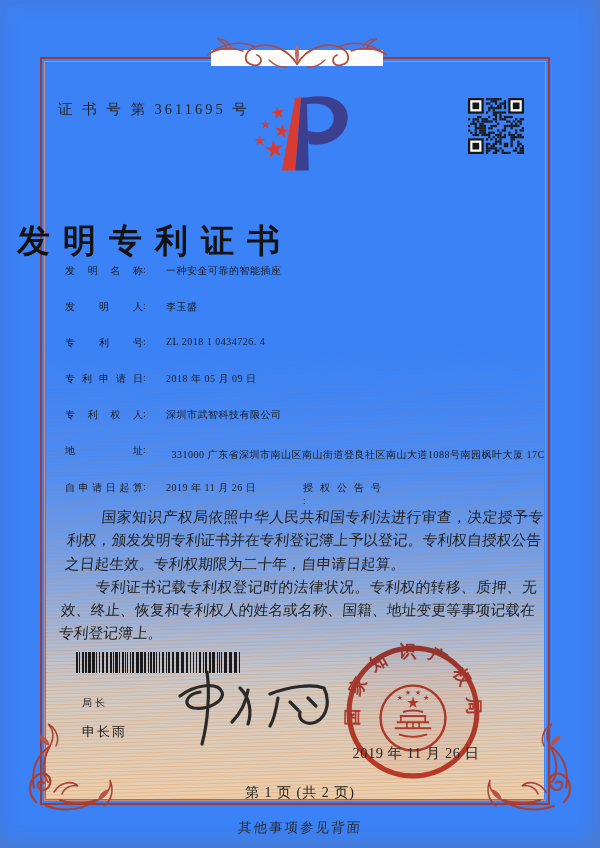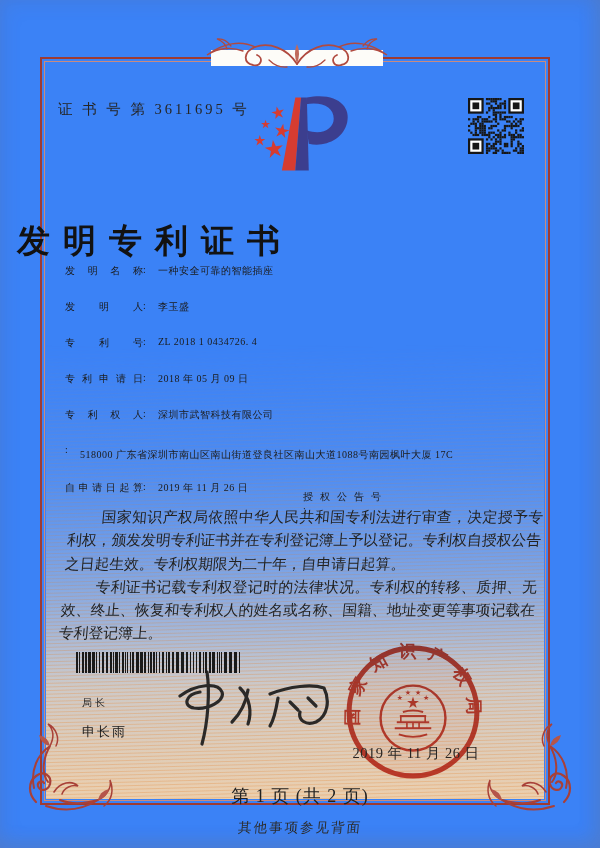--- a/index.html
+++ b/index.html
@@ -39,41 +39,41 @@
   .logo{left:244px; top:88px; z-index:3;}
   .qr{left:468px; top:98px; z-index:3;}
   .title{
     left:4px; top:187px; width:100%; z-index:3;
     font-size:33px; font-weight:700; letter-spacing:13px; padding-left:13px;
     box-sizing:border-box; color:#121212;margin-top:32px;
   }
   .frow{position:absolute; left:65px; display:flex; font-size:10px; z-index:3; color:#1b1b1b;}
   .flabel{display:inline-block; width:78px; text-align:justify; text-align-last:justify; flex:none;}
   .colon{flex:none; width:12px; text-align:left;}
-  .fvalue{margin-left:3px; letter-spacing:.5px;}
+  .fvalue{margin-left:11px; letter-spacing:.5px;text-align:center;}
   .addr .fvalue{width:384px; line-height:21px;}
-  .grant2{position:absolute; left:238px; top:9px; display:flex;flex-direction:column;}
+  .grant2{position:absolute; left:238px; top:0; display:flex;flex-direction:column;}
   
   .body-text{
     left:64px; top:506px; width:474px; z-index:3;
     font-size:14.8px; line-height:23.3px; text-align:justify;
     transform:skewX(-5deg); transform-origin:center; color:#222;
   }
   .body-text p{margin:0; text-indent:2.2em;}
   
   .barcode{left:76px; top:652px; z-index:3;}
   .signer-title{left:82px; top:696px; font-size:10px; letter-spacing:3px; z-index:3; color:#1b1b1b;}
   .signer-name{left:82px; top:723px; font-size:13px; letter-spacing:2px; z-index:3; color:#1b1b1b;}
   .signature{left:152px; top:664px; z-index:3;}
   .seal{left:342px; top:641px; z-index:4; mix-blend-mode:multiply; opacity:.93;}
   .seal-date{
     left:348px; top:744px; width:136px; text-align:center; z-index:5;
     font-size:14.5px; letter-spacing:.5px; color:#2a2522; font-weight:500;
   }
-  .page-no{left:0; top:784px; width:100%; text-align:center; font-size:18px; letter-spacing:1px; z-index:3; color:#222;}
+  .page-no{left:0; top:784px; width:100%; text-align:center; font-size:14px; letter-spacing:1px; z-index:3; color:#222;}
   .back-note{
     left:0; top:819px; width:100%; text-align:center; font-size:13.5px;
     letter-spacing:2px; z-index:3; transform:skewX(-5deg); color:#2c2c2c;
   }
   svg text{font-family:"Liberation Serif","DejaVu Serif",serif;}
 </style>
 </head>
 <body>
 
 <div class="page">
@@ -397,22 +397,23 @@
     <span class="flabel">专利申请日</span>
       <span class="colon">:</span>
     <span class="fvalue">2018 年 05 月 09 日</span>
   </div>
   <div class="frow" style="top:408px">
     <span class="flabel">专利权人</span>
       <span class="colon">:</span>
     <span class="fvalue">深圳市武智科技有限公司</span>
   </div>
   <div class="frow addr" style="top:444px">
-      <span class="colon">:</span>
-    <span class="fvalue">518000 广东省深圳市南山区南山街道登良社区南山大道1088号南园枫叶大厦 17C</span>
+    <span class="flabel">地址</span>
+      <span class="colon">:</span>
+    <span class="fvalue">331000 广东省深圳市南山区南山街道登良社区南山大道1088号南园枫叶大厦 17C</span>
   </div>
   <div class="frow" style="top:481px; width:480px">
     <span class="flabel">自申请日起算</span>
       <span class="colon">:</span>
     <span class="fvalue">2019 年 11 月 26 日</span>
     <span class="grant2">
       <span class="flabel">授权公告号</span>
         <span class="colon">:</span>
     </span>
   </div>

